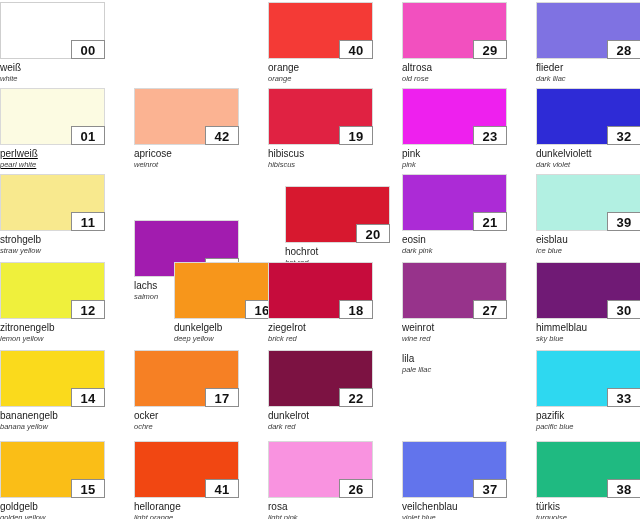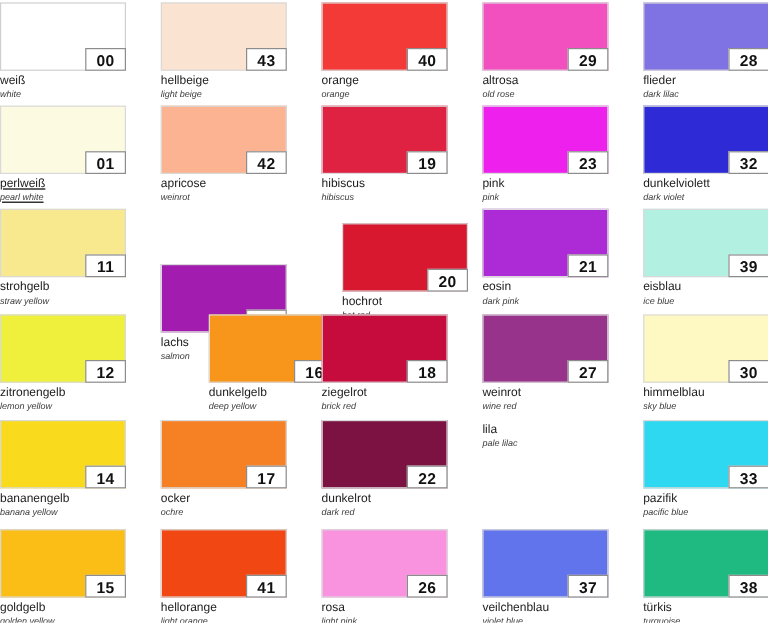--- a/index.html
+++ b/index.html
@@ -68,27 +68,20 @@
 <body>
 
 <div id="chart">
     <div class="swatch-cell" style="left: 0px; top: 2px;">
       <div class="swatch-box light-edge" style="background: rgb(255, 255, 255);">
         <div class="code-badge">00</div>
       </div>
       <div class="name-de">weiß</div>
       <div class="name-en">white</div>
     </div>
-    <div class="swatch-cell" style="left: 134px; top: 2px;">
-      <div class="swatch-box" style="background: rgb(251, 227, 210);">
-        <div class="code-badge">43</div>
-      </div>
-      <div class="name-de">hellbeige</div>
-      <div class="name-en">light beige</div>
-    </div>
     <div class="swatch-cell" style="left: 268px; top: 2px;">
       <div class="swatch-box" style="background: rgb(244, 58, 54);">
         <div class="code-badge">40</div>
       </div>
       <div class="name-de">orange</div>
       <div class="name-en">orange</div>
     </div>
     <div class="swatch-cell" style="left: 402px; top: 2px;">
       <div class="swatch-box" style="background: rgb(242, 80, 191);">
         <div class="code-badge">29</div>
@@ -195,21 +188,21 @@
       <div class="name-en">brick red</div>
     </div>
     <div class="swatch-cell" style="left: 402px; top: 262px;">
       <div class="swatch-box" style="background: rgb(151, 51, 139);">
         <div class="code-badge">27</div>
       </div>
       <div class="name-de">weinrot</div>
       <div class="name-en">wine red</div>
     </div>
     <div class="swatch-cell" style="left: 536px; top: 262px;">
-      <div class="swatch-box" style="background: #fef9c3;">
+      <div class="swatch-box" style="background: #701a75;">
         <div class="code-badge">30</div>
       </div>
       <div class="name-de">himmelblau</div>
       <div class="name-en">sky blue</div>
     </div>
     <div class="swatch-cell" style="left: 0px; top: 350px;">
       <div class="swatch-box" style="background: rgb(250, 218, 28);">
         <div class="code-badge">14</div>
       </div>
       <div class="name-de">bananengelb</div>

